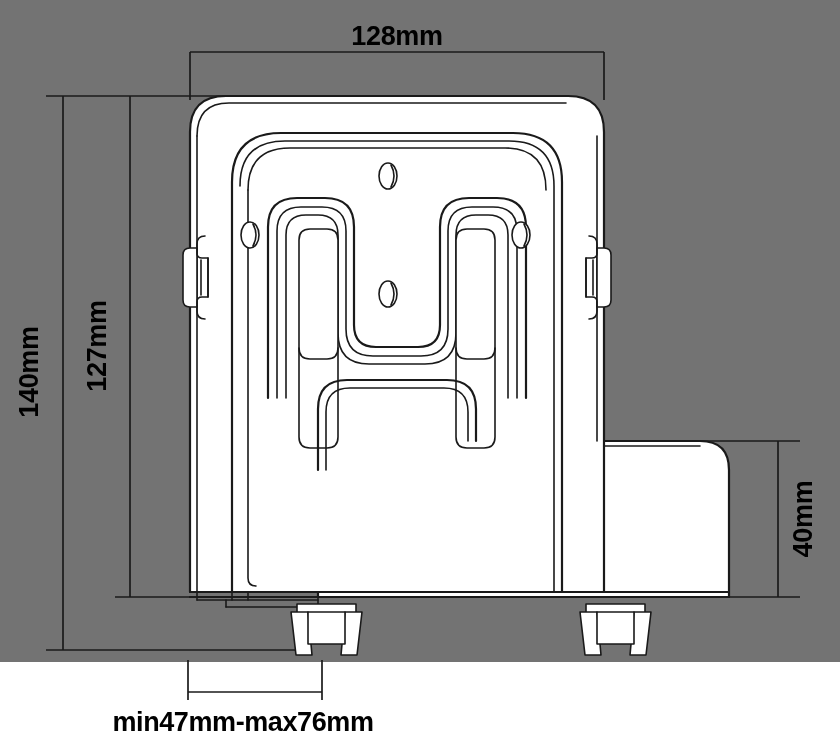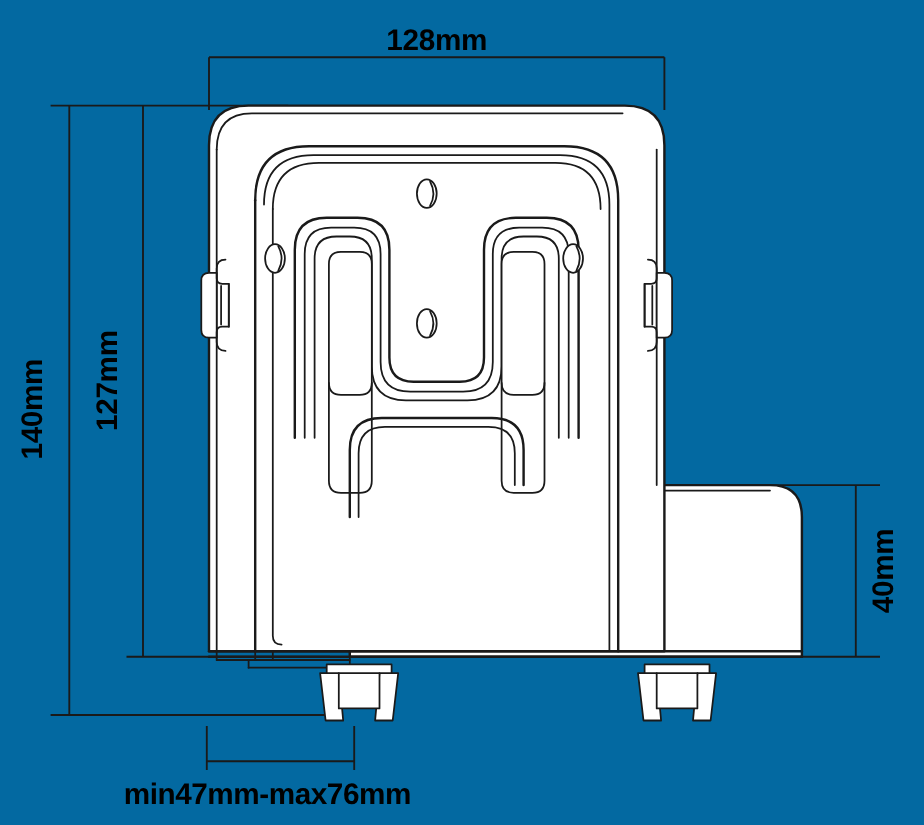--- a/index.html
+++ b/index.html
@@ -10,22 +10,22 @@
   }
   body {
     width: 840px;
     height: 750px;
     font-family: "Liberation Sans", sans-serif;
     overflow: hidden;
   }
   #drawing-root {
     position: relative;
     width: 840px;
-    height: 750px;
-    background: #0369a1;
+    height: 662px;
+    background: #737373;
   }
   svg#tech-drawing {
     display: block;
     width: 840px;
     height: 750px;
   }
   .obj-line {
     fill: none;
     stroke: #1a1a1a;
     stroke-width: 2.2;

